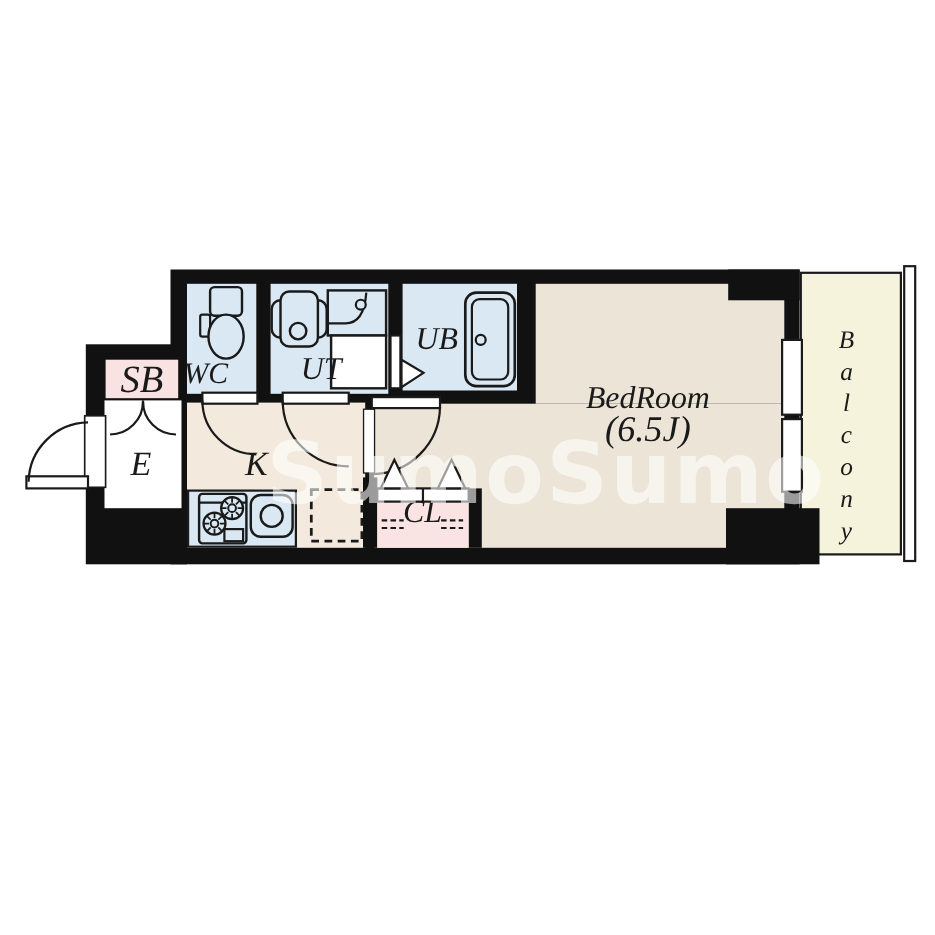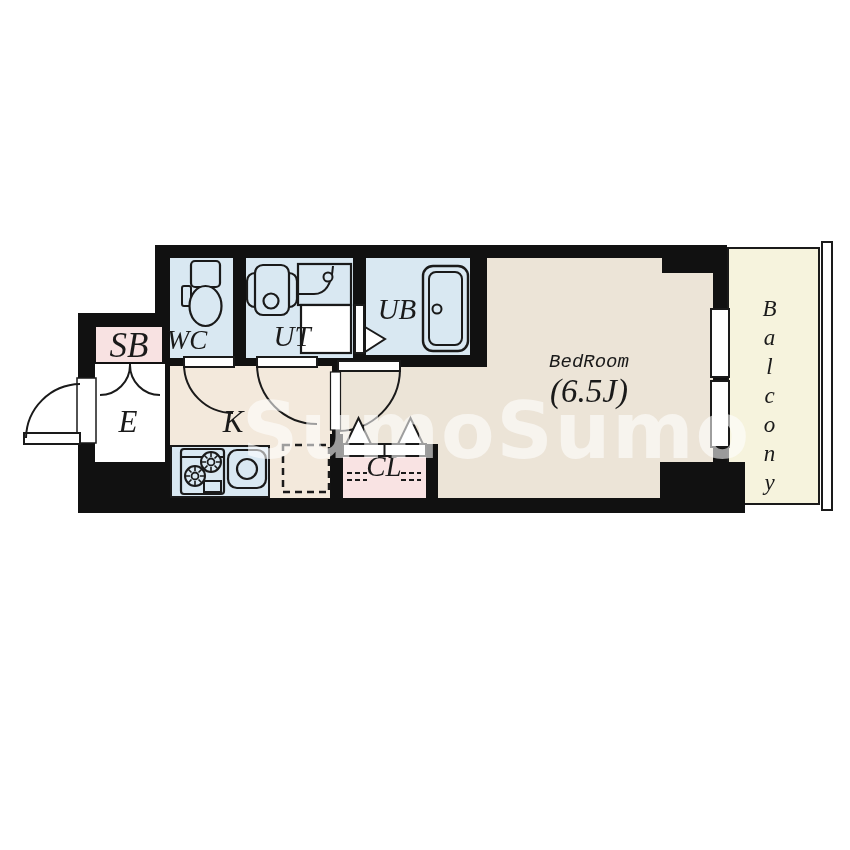--- a/index.html
+++ b/index.html
@@ -142,18 +142,18 @@
     </g>
   </svg>
 
   <div class="lbl" style="left:129px;top:345px;font-size:35px;">SB</div>
   <div class="lbl" style="left:187px;top:340px;font-size:27px;">WC</div>
   <div class="lbl" style="left:292px;top:336px;font-size:29px;">UT</div>
   <div class="lbl" style="left:397px;top:309px;font-size:29px;font-family:Liberation Serif, serif;">UB</div>
   <div class="lbl" style="left:128px;top:421px;font-size:31px;">E</div>
   <div class="lbl" style="left:233px;top:421px;font-size:31px;">K</div>
   <div class="lbl" style="left:384px;top:466px;font-size:29px;">CL</div>
-  <div class="lbl" style="left:589px;top:362px;font-size:19px;font-family:Liberation Mono, monospace;">BedRoom</div>
+  <div class="lbl" style="left:589px;top:362px;font-size:29px;">BedRoom</div>
   <div class="lbl" style="left:589px;top:391px;font-size:33px;font-family:Liberation Serif, serif;">(6.5J)</div>
   <div class="balcony-lbl" style="left:758px;top:296px;font-size:23px;">Balcony</div>
 
   <div class="watermark" style="left:242px;top:386px;font-size:78px;color:rgba(255,255,255,0.58);">SumoSumo</div>
 </div>
 
 </body></html>

